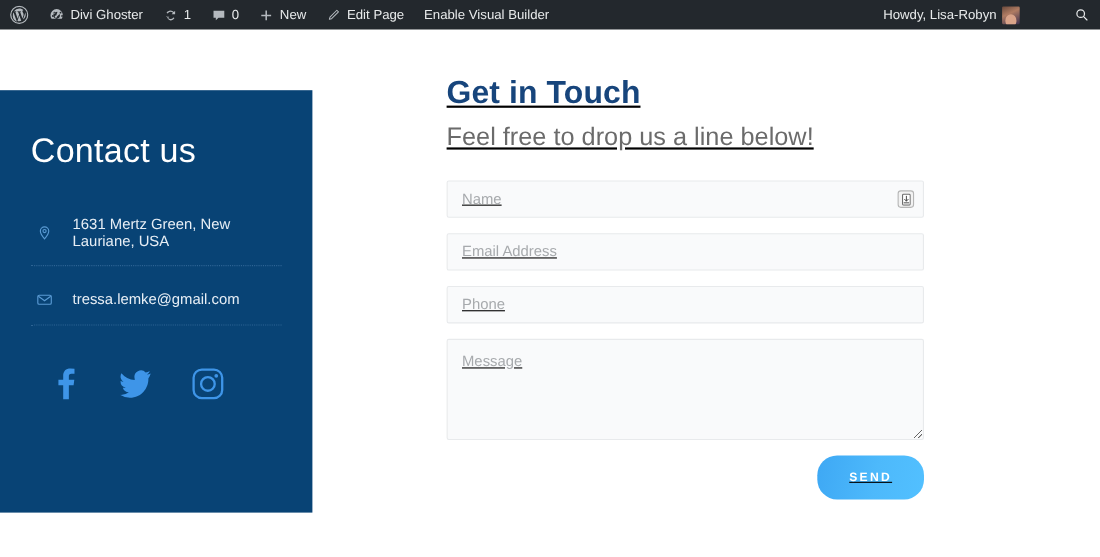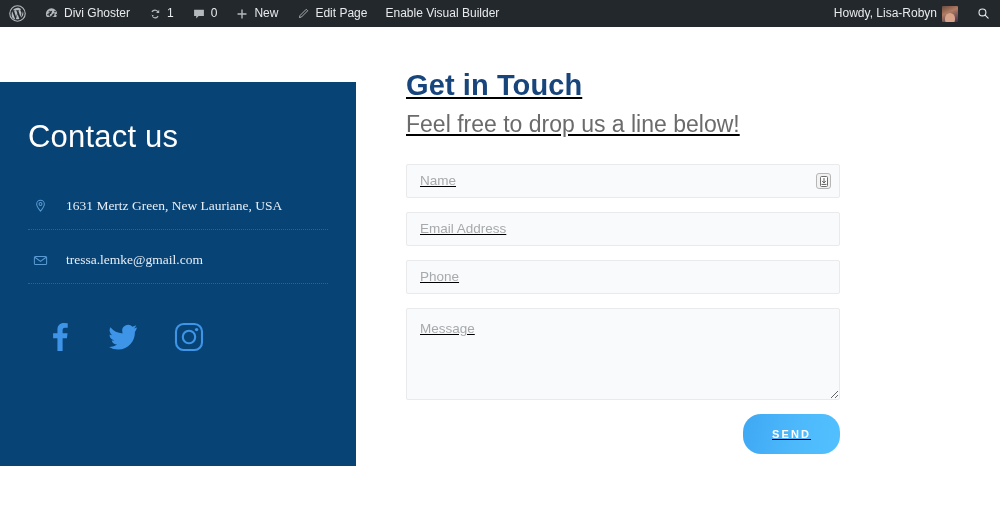--- a/index.html
+++ b/index.html
@@ -23,21 +23,21 @@
     display: flex; align-items: center; gap: 5px;
     padding: 0 9px;
     color: #e8eaeb;
     white-space: nowrap;
     cursor: pointer;
     line-height: 27px;
   }
   .ab-label { font-size: 12px; }
   .ab-count { font-size: 12px; color: #e8eaeb; }
   .ab-spacer { flex: 1 1 auto; }
-  .ab-right { display: flex; align-items: stretch; }
+  .ab-right { display: flex; align-items: stretch; gap: 31px; }
   .ab-ico { display: inline-flex; align-items: center; justify-content: center; }
   .ab-ico svg { display: block; }
   .avatar {
     width: 16px; height: 16px;
     border-radius: 1px;
     background: linear-gradient(155deg,#6b4a3c 0%, #b07c63 40%, #3b2f4f 100%);
     position: relative; overflow: hidden;
     flex: 0 0 auto;
   }
   .avatar::after {
@@ -46,40 +46,39 @@
     background: #d9a389;
   }
 
   
   #page { position: absolute; top: 27px; left: 0; width: 1000px; height: 479px; background: #fff; }
 
   
   #contact-panel {
     position: absolute;
     left: 0; top: 55px;
-    width: 356px; height: 384px;
+    width: 284px; height: 384px;
     background: #0a4071;
     background: #084375;
     padding: 38px 28px 0 28px;
   }
   #contact-title {
     color: #ffffff;
     font-size: 31px;
     font-weight: 300;
     letter-spacing: .2px;
     line-height: 1.1;
     margin-bottom: 35px;
   }
   .contact-row {
     display: flex; align-items: center;
     gap: 16px;
     padding: 7px 0 13px 2px;
     border-bottom: 1px dotted #2e6494;
     margin-bottom: 13px;
-    font-family: Liberation Serif, serif;
   }
   .contact-row:last-of-type { margin-bottom: 0; }
   .contact-ico { width: 20px; height: 20px; flex: 0 0 20px; display:flex; align-items:center; justify-content:center; }
   .contact-ico svg { display:block; }
   .contact-text {
     color: #e7eef5;
     font-size: 13.5px;
     line-height: 1.2;
   }
   #social-row {

